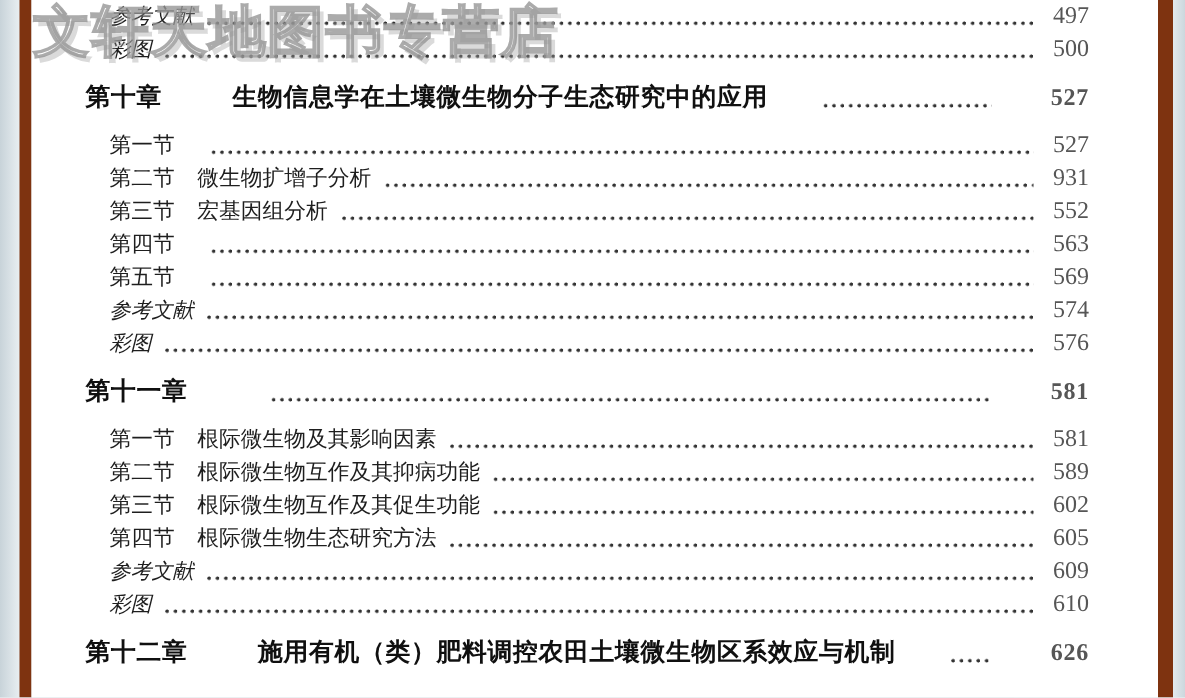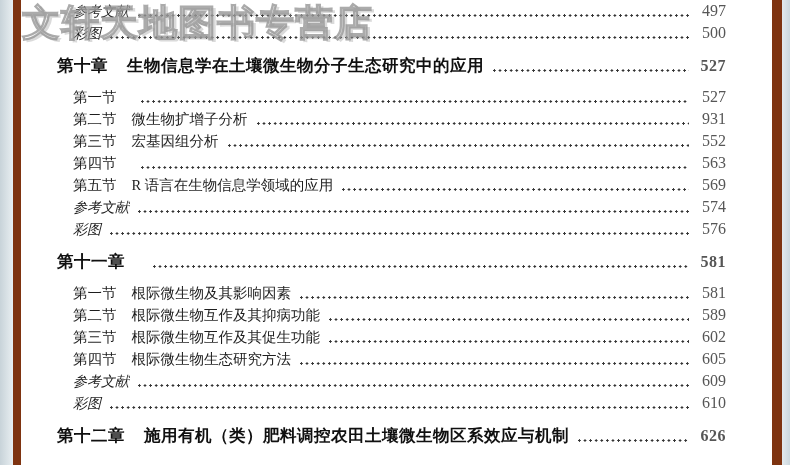--- a/index.html
+++ b/index.html
@@ -26,21 +26,21 @@
     background:var(--page-bg);}
 
   .toc{position:absolute;left:0;top:0;width:100%;}
   .toc-row{display:flex;align-items:baseline;height:22px;line-height:22px;
     padding-right:46px;color:var(--text);}
   .toc-row.section{padding-left:52px;font-size:14.5px;}
   .toc-row.ref{padding-left:52px;font-size:14px;}
   .toc-row.ref .title{font-style:italic;font-family:"Liberation Serif","DejaVu Serif",serif;}
   .toc-row.chapter{padding-left:36px;height:26px;line-height:26px;margin-top:8px;margin-bottom:8px;
     font-family:"Liberation Sans","DejaVu Sans",sans-serif;font-weight:bold;
-    font-size:16.5px;color:#101010;letter-spacing:0.5px;}
+    font-size:16.5px;color:#101010;letter-spacing:0.5px;gap:28px;}
   .prefix{white-space:nowrap;}
   .section .prefix,.chapter .prefix{margin-right:15px;}
   .chapter .prefix{margin-right:19px;}
   .title{white-space:nowrap;}
   .leader{flex:1;align-self:flex-end;height:3px;margin:0 7px 5px 9px;
     background-image:radial-gradient(circle at 1.4px 1.5px,var(--dot) 1.05px,transparent 1.35px);
     background-size:5.6px 3px;background-repeat:repeat-x;}
   .chapter .leader{margin-bottom:6px;}
   .pagenum{width:30px;text-align:right;font-size:16px;color:var(--num);
     font-family:"Liberation Serif","DejaVu Serif",serif;white-space:nowrap;}
@@ -98,21 +98,20 @@
     <span class="leader"></span>
     <span class="pagenum">552</span>
   </div>
         <div class="toc-row section">
     <span class="prefix">第四节</span>
     <span class="leader"></span>
     <span class="pagenum">563</span>
   </div>
         <div class="toc-row section">
     <span class="prefix">第五节</span>
-    <span class="title">R 语言在生物信息学领域的应用</span>
     <span class="leader"></span>
     <span class="pagenum">569</span>
   </div>
         <div class="toc-row ref">
 
     <span class="title">参考文献</span>
     <span class="leader"></span>
     <span class="pagenum">574</span>
   </div>
         <div class="toc-row ref">

